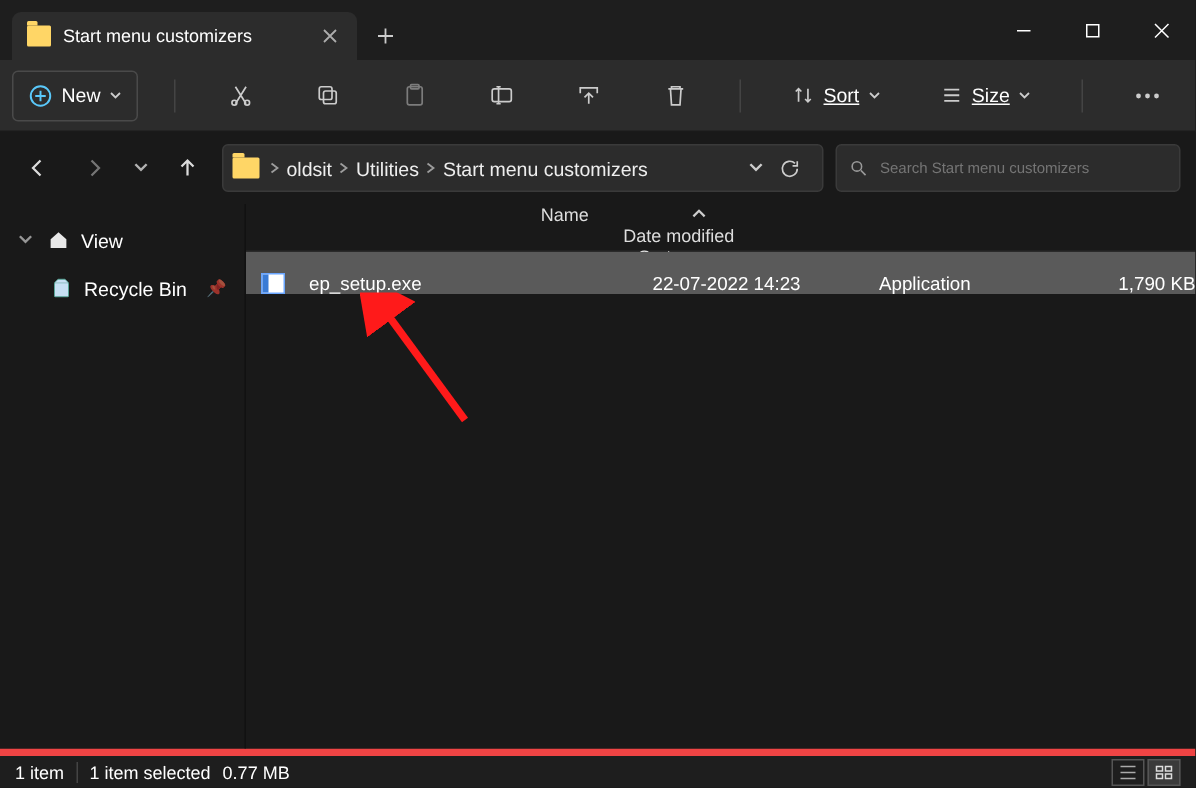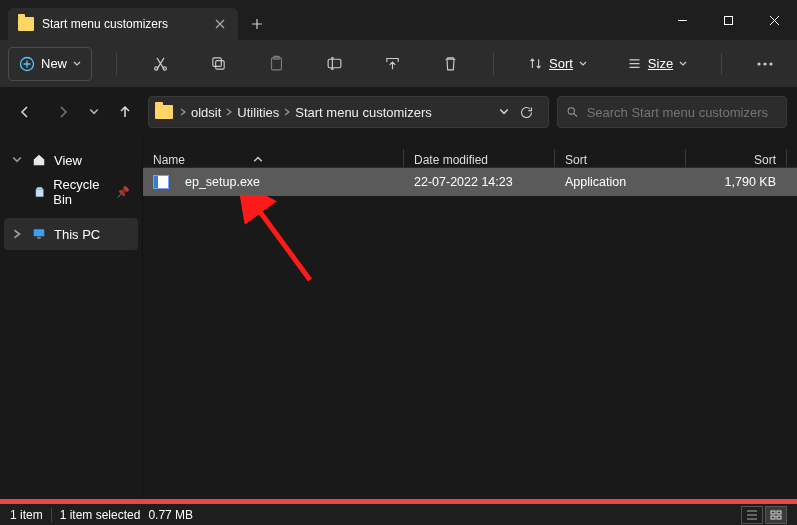--- a/index.html
+++ b/index.html
@@ -22,37 +22,37 @@
 .sortview span { font-size: 13px; }
 .navrow { height: 48px; background: #191919; display: flex; align-items: center; padding: 0 10px; gap: 8px; }
 .navbtn { width: 30px; height: 30px; display: flex; align-items: center; justify-content: center; opacity: .85; }
 .crumbs { flex: 1; height: 32px; background: #2c2c2c; border: 1px solid #3a3a3a; border-radius: 4px; display: flex; align-items: center; padding: 0 6px; gap: 4px; }
 .folder-icon { width: 18px; height: 14px; background: #ffd666; border-radius: 1px; position: relative; margin-right: 2px; }
 .folder-icon::before { content: ""; position: absolute; top: -3px; left: 0; width: 8px; height: 3px; background: #ffd666; border-radius: 1px 1px 0 0; }
 .crumb { font-size: 13px; color: #eee; }
 .crumbs .chev { opacity: .7; }
 .crumbs .tail { margin-left: auto; display: flex; gap: 10px; align-items: center; padding-right: 8px; }
 .search { width: 230px; height: 32px; background: #2c2c2c; border: 1px solid #3a3a3a; border-radius: 4px; display: flex; align-items: center; padding: 0 8px; gap: 8px; }
-.search input { background: transparent; border: none; color: #0ea5e9; font-size: 13px; outline: none; width: 100%; }
+.search input { background: transparent; border: none; color: #0ea5e9; font-size: 10px; outline: none; width: 100%; }
 .mainwrap { display: flex; height: calc(100% - 40px - 48px - 48px - 26px); }
 .sidebar { width: 170px; background: #191919; padding: 8px 4px; border-right: 1px solid #111; }
 .sbitem { display: flex; align-items: center; gap: 8px; height: 32px; padding: 0 8px; border-radius: 4px; font-size: 13px; }
 .sbitem.sel { background: #2c2c2c; }
 .sbitem .caret { width: 12px; opacity: .7; }
 .sbitem.indent { padding-left: 30px; }
 .pin { margin-left: auto; opacity: .6; font-size: 11px; }
 .home-icon { width: 14px; height: 14px; }
 .content { flex: 1; background: #191919; display: flex; flex-direction: column; }
-.headers { display: flex; height: 32px; align-items: flex-end; padding-left: 10px; font-size: 12px; color: #ddd; border-bottom: 1px solid #2a2a2a; }
+.headers { display: flex; height: 32px; align-items: center; padding-left: 10px; font-size: 12px; color: #ddd; border-bottom: 1px solid #2a2a2a; flex-direction: column; }
 .col-name { width: 250px; display: flex; align-items: center; gap: 8px; }
 .col-date { width: 140px; }
 .col-type { width: 120px; }
 .col-size { width: 80px; text-align: right; }
 .hsep { width: 1px; height: 18px; background: #3a3a3a; margin-right: 10px; }
-.row { display: flex; height: 28px; align-items: center; padding-left: 10px; font-size: 12.5px; }
+.row { display: flex; height: 28px; align-items: flex-end; padding-left: 10px; font-size: 12.5px; }
 .row.sel { background: #5a5a5a; }
 .row .exe-icon { width: 16px; height: 14px; background: #fff; border: 1px solid #6aa6ff; margin-right: 8px; position: relative; }
 .row .exe-icon::before { content: ""; position: absolute; left: 0; top: 0; width: 4px; height: 100%; background: #3a7bd5; }
 .statusbar { height: 26px; background: #1e1e1e; border-top: 5px solid #ef4444; display: flex; align-items: center; padding: 0 10px; font-size: 12px; gap: 8px; }
 .statusbar .ssep { width: 1px; height: 14px; background: #444; }
 .statusbar .layout { margin-left: auto; display: flex; gap: 2px; }
 .lbtn { width: 22px; height: 18px; border: 1px solid #555; display: flex; align-items: center; justify-content: center; }
 .lbtn.active { background: #3a3a3a; }
 .arrow-annot { position: absolute; pointer-events: none; }
 svg { display: block; }
@@ -238,32 +238,20 @@
     </div>
     <div class="sbitem indent">
       <svg width="14" height="14" viewBox="0 0 24 24">
           <rect x="4" y="6" width="16" height="16" rx="1" fill="#c7e0f4" stroke="#5a9" stroke-width="1"></rect>
           <path d="M4 6 L8 2 H16 L20 6" fill="#c7e0f4" stroke="#5a9" stroke-width="1"></path>
         </svg>
       <span>Recycle Bin</span>
       <span class="pin">📌</span>
     </div>
     <div style="height:10px"></div>
-    <div class="sbitem sel">
-      <span class="caret">
-          <svg width="10" height="10" viewBox="0 0 8 8">
-            <path d="M2 1 L6 4 L2 7" stroke="#ccc" fill="none" stroke-width="1.3"></path>
-          </svg>
-        </span>
-      <svg width="14" height="14" viewBox="0 0 24 24">
-          <rect x="3" y="4" width="18" height="12" rx="1" fill="#3a9ff5"></rect>
-          <rect x="9" y="17" width="6" height="3" fill="#888"></rect>
-        </svg>
-      <span>This PC</span>
-    </div>
   </div>
 
   <div class="content">
     <div class="headers">
       <div class="col-name">
         <span>Name</span>
         <svg style="margin-left:60px" width="10" height="10" viewBox="0 0 8 8">
             <path d="M1 5 L4 2 L7 5" stroke="#ccc" fill="none" stroke-width="1.2"></path>
           </svg>
       </div>

